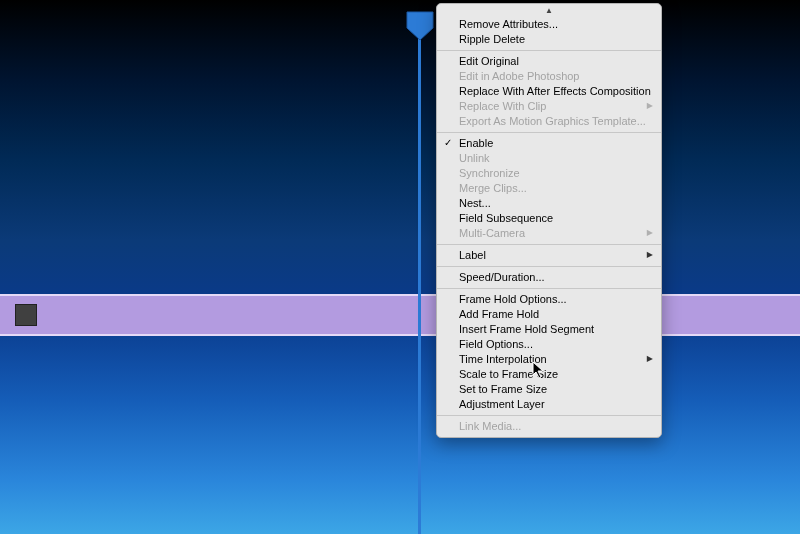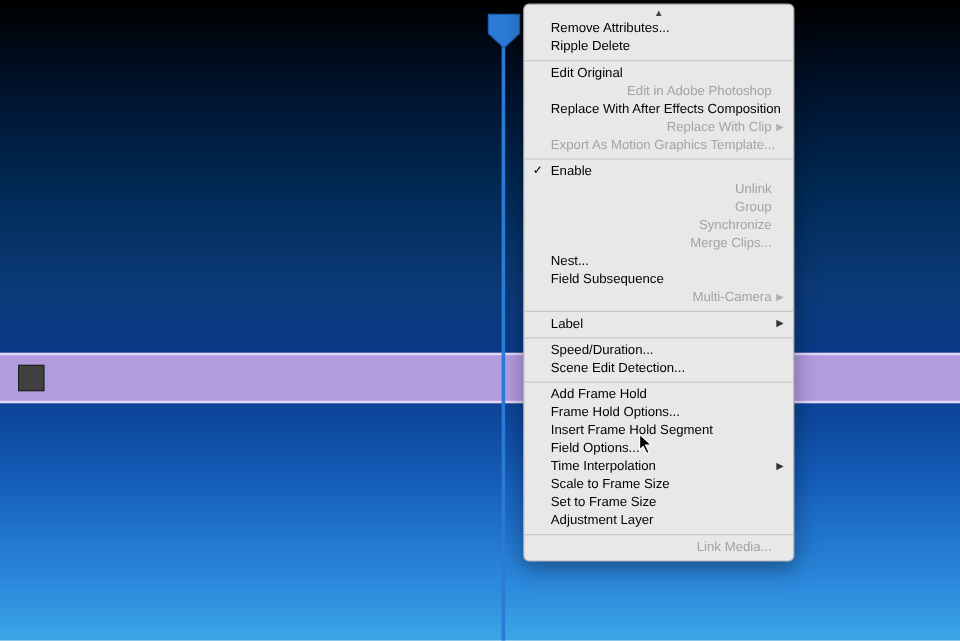--- a/index.html
+++ b/index.html
@@ -70,21 +70,21 @@
     border: none;
     border-top: 1px solid #c7c7c7;
     margin: 3px 0;
   }
   .menu-item {
     position: relative;
     padding: 2px 18px 2px 22px;
     white-space: nowrap;
     cursor: default;
   }
-  .menu-item.disabled { color: #a3a3a3; text-align: right; }
+  .menu-item.disabled { color: #a3a3a3; }
   .menu-item .check {
     position: absolute;
     left: 7px;
     top: 2px;
     font-size: 10px;
   }
   .menu-item .submenu-arrow {
     position: absolute;
     right: 8px;
     top: 3px;
@@ -123,34 +123,32 @@
       <div class="menu-item"><span>Ripple Delete</span></div>
       <hr>
       <div class="menu-item"><span>Edit Original</span></div>
       <div class="menu-item disabled"><span>Edit in Adobe Photoshop</span></div>
       <div class="menu-item"><span>Replace With After Effects Composition</span></div>
       <div class="menu-item disabled"><span>Replace With Clip</span><span class="submenu-arrow">▶</span></div>
       <div class="menu-item disabled"><span>Export As Motion Graphics Template...</span></div>
       <hr>
       <div class="menu-item"><span class="check">✓</span><span>Enable</span></div>
       <div class="menu-item disabled"><span>Unlink</span></div>
-      <div class="menu-item disabled"><span>Group</span></div>
       <div class="menu-item disabled"><span>Synchronize</span></div>
       <div class="menu-item disabled"><span>Merge Clips...</span></div>
       <div class="menu-item"><span>Nest...</span></div>
       <div class="menu-item"><span>Field Subsequence</span></div>
       <div class="menu-item disabled"><span>Multi-Camera</span><span class="submenu-arrow">▶</span></div>
       <hr>
       <div class="menu-item"><span>Label</span><span class="submenu-arrow">▶</span></div>
       <hr>
       <div class="menu-item"><span>Speed/Duration...</span></div>
-      <div class="menu-item"><span>Scene Edit Detection...</span></div>
       <hr>
+      <div class="menu-item"><span>Frame Hold Options...</span></div>
       <div class="menu-item"><span>Add Frame Hold</span></div>
-      <div class="menu-item"><span>Frame Hold Options...</span></div>
       <div class="menu-item"><span>Insert Frame Hold Segment</span></div>
       <div class="menu-item"><span>Field Options...</span></div>
       <div class="menu-item"><span>Time Interpolation</span><span class="submenu-arrow">▶</span></div>
       <div class="menu-item"><span>Scale to Frame Size</span></div>
       <div class="menu-item"><span>Set to Frame Size</span></div>
       <div class="menu-item"><span>Adjustment Layer</span></div>
       <hr>
       <div class="menu-item disabled"><span>Link Media...</span></div>
     </div>
 

